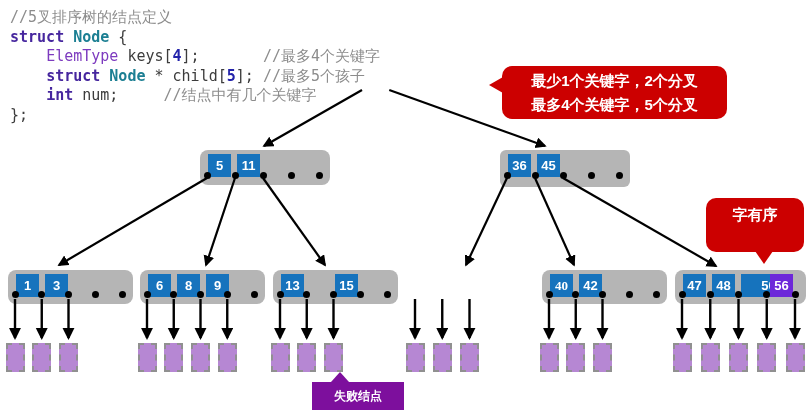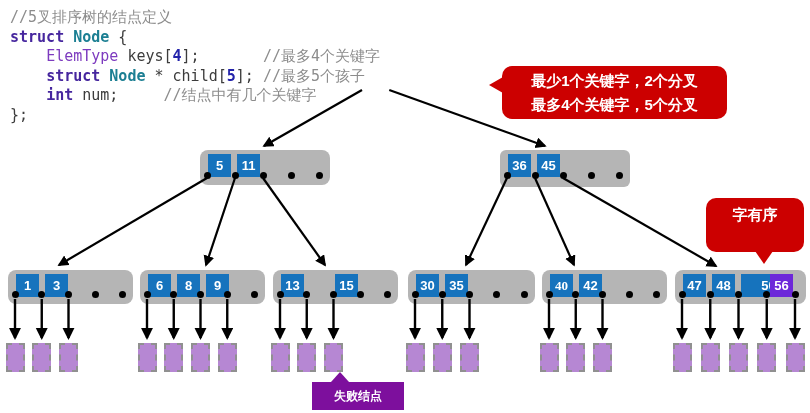--- a/index.html
+++ b/index.html
@@ -96,29 +96,20 @@
         <div class="key" style="left: 37px; background: rgb(22, 115, 189); margin-left: 25px;">15</div>
         <div class="dot" style="left: 3.5px; top: 21px;"></div>
         <div class="dot" style="left: 30.25px; top: 21px;"></div>
         <div class="dot" style="left: 57px; top: 21px;"></div>
         <div class="dot" style="left: 83.75px; top: 21px;"></div>
         <div class="dot" style="left: 110.5px; top: 21px;"></div>
       </div>
       <div class="fail" style="left: 270.5px; top: 343px; width: 19px; height: 29px; background: rgb(182, 135, 211);"></div>
       <div class="fail" style="left: 297.25px; top: 343px; width: 19px; height: 29px; background: rgb(182, 135, 211);"></div>
       <div class="fail" style="left: 324px; top: 343px; width: 19px; height: 29px; background: rgb(182, 135, 211);"></div>
-      <div class="tnode" style="left: 408px; top: 270px; width: 127px; height: 34px; background: rgb(181, 181, 181);">
-        <div class="key" style="left: 8px; background: rgb(22, 115, 189);">30</div>
-        <div class="key" style="left: 37px; background: rgb(22, 115, 189);">35</div>
-        <div class="dot" style="left: 3.5px; top: 21px;"></div>
-        <div class="dot" style="left: 30.75px; top: 21px;"></div>
-        <div class="dot" style="left: 58px; top: 21px;"></div>
-        <div class="dot" style="left: 85.25px; top: 21px;"></div>
-        <div class="dot" style="left: 112.5px; top: 21px;"></div>
-      </div>
       <div class="fail" style="left: 405.5px; top: 343px; width: 19px; height: 29px; background: rgb(182, 135, 211);"></div>
       <div class="fail" style="left: 432.75px; top: 343px; width: 19px; height: 29px; background: rgb(182, 135, 211);"></div>
       <div class="fail" style="left: 460px; top: 343px; width: 19px; height: 29px; background: rgb(182, 135, 211);"></div>
       <div class="tnode" style="left: 542px; top: 270px; width: 125px; height: 34px; background: rgb(181, 181, 181);">
         <div class="key" style="left: 8px; background: rgb(22, 115, 189); font-family: Liberation Serif, serif;">40</div>
         <div class="key" style="left: 37px; background: rgb(22, 115, 189);">42</div>
         <div class="dot" style="left: 3.5px; top: 21px;"></div>
         <div class="dot" style="left: 30.25px; top: 21px;"></div>
         <div class="dot" style="left: 57px; top: 21px;"></div>
         <div class="dot" style="left: 83.75px; top: 21px;"></div>

